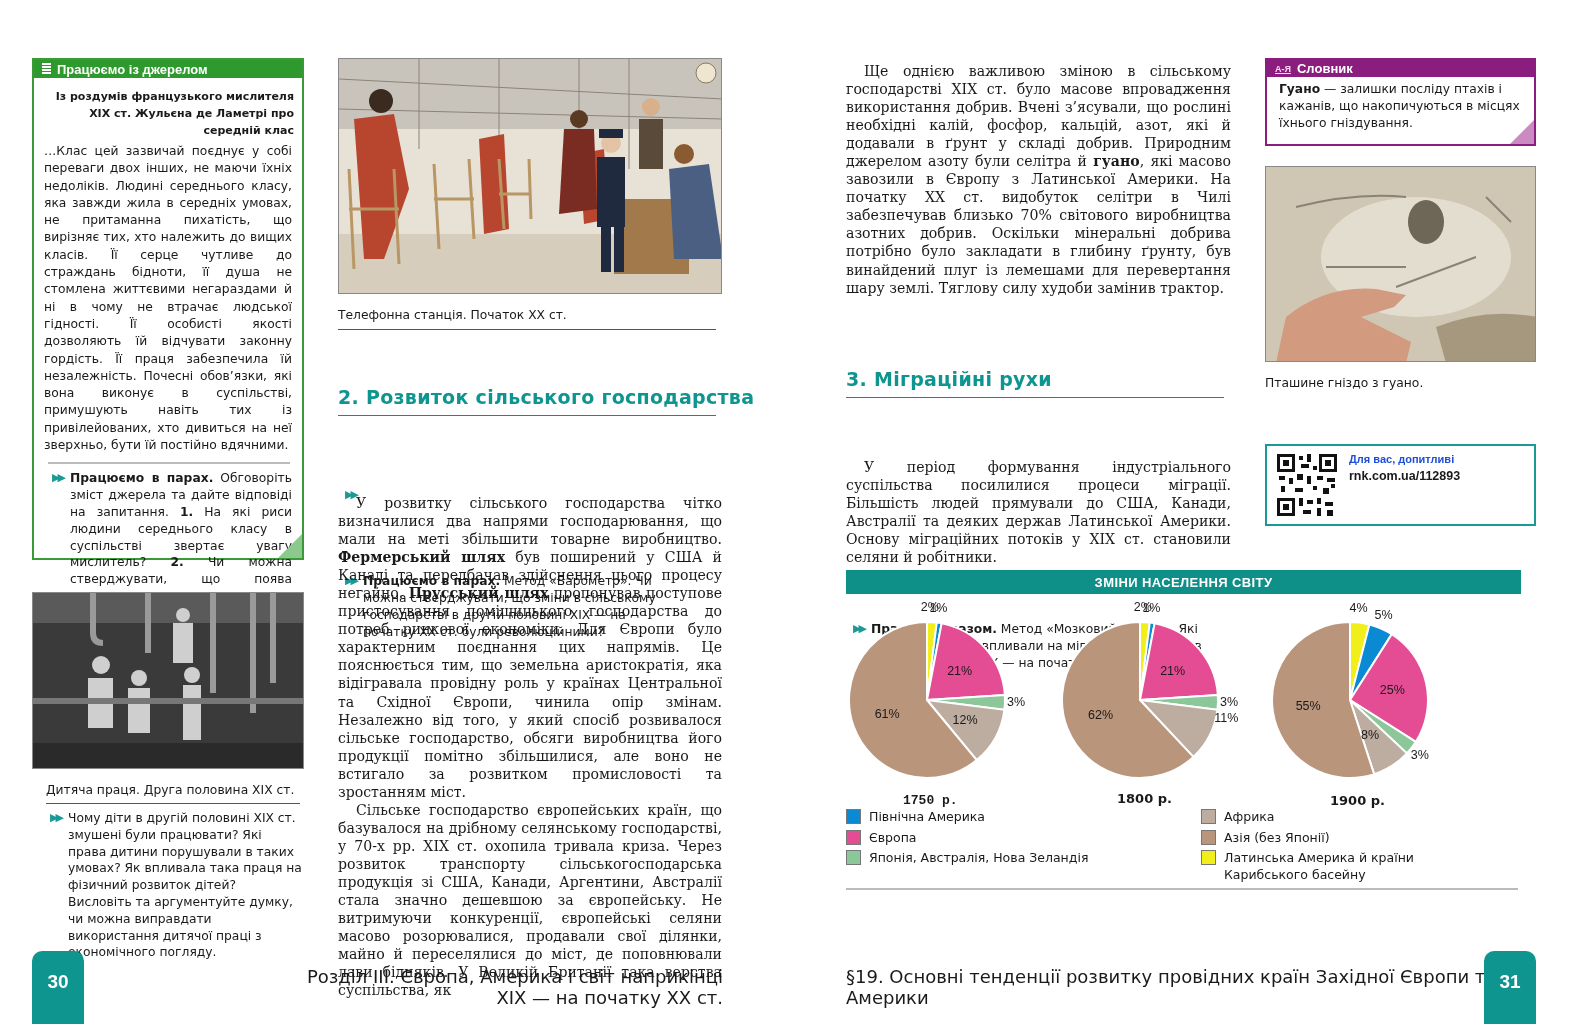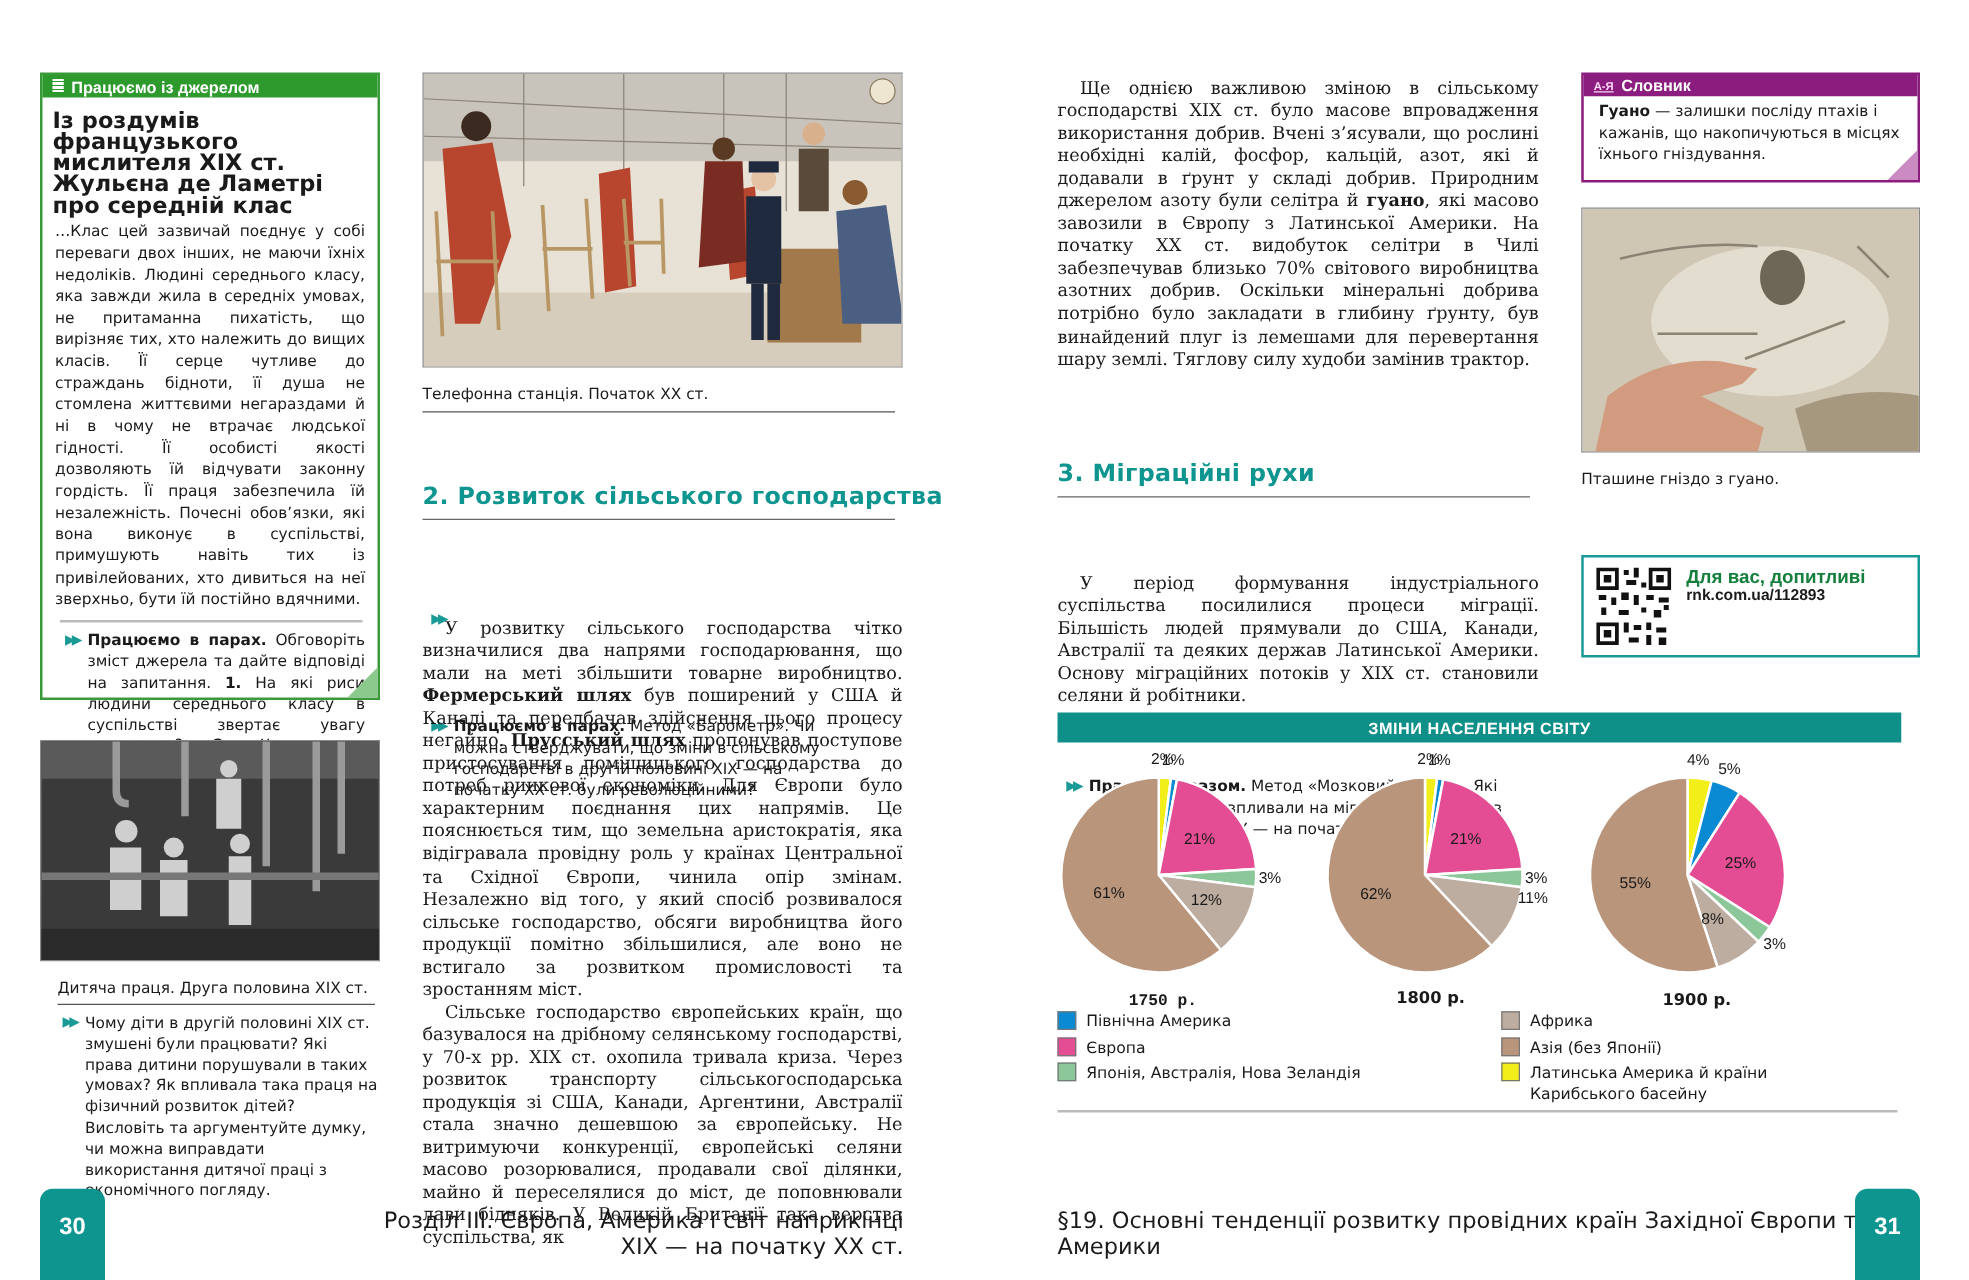--- a/index.html
+++ b/index.html
@@ -6,21 +6,21 @@
   html, body { width: 1575px; height: 1024px; background: #ffffff; overflow: hidden; }
   body { position: relative; font-family: "Liberation Sans", sans-serif; color: #1a1a1a; }
   .abs { position: absolute; }
   .sans { font-family: "DejaVu Sans", "Liberation Sans", sans-serif; }
   .serif { font-family: "DejaVu Serif", "Liberation Serif", serif; }
 
   
   .src-box { left: 32px; top: 58px; width: 272px; height: 502px; border: 2px solid #3a9a3a; background: #fff; }
   .src-head { height: 18px; background: #2e9a2e; color: #fff; font-weight: bold; font-size: 13px; display: flex; align-items: center; padding-left: 8px; gap: 6px; }
   .src-head .doc-icon { width: 9px; height: 12px; background: repeating-linear-gradient(#fff 0 2px, #2e9a2e 2px 3px); display: inline-block; }
-  .src-title { text-align: left; font-weight: bold; font-size: 18px; line-height: 17px; margin: 10px 8px 4px; }
+  .src-title { text-align: right; font-weight: bold; font-size: 11px; line-height: 17px; margin: 10px 8px 4px; }
   .src-text { font-size: 12.3px; line-height: 17.3px; padding: 0 10px 0 10px; text-align: justify; }
   .src-hr { margin: 8px 12px 6px 14px; border-top: 2px solid #bbb; }
   .task { font-size: 12.3px; line-height: 16.8px; position: relative; padding-left: 36px; padding-right: 10px; text-align: justify; }
   .task .arr { position: absolute; left: 18px; top: 0; color: #1a9a96; font-size: 11px; letter-spacing: -3px; }
   .corner-green { position: absolute; right: 0; bottom: 0; width: 0; height: 0; border-left: 24px solid transparent; border-bottom: 24px solid #8cc98c; }
 
   .photo { border: 1px solid #888; overflow: hidden; }
   .caption { font-size: 12.3px; line-height: 16px; }
   .cap-hr { border-top: 1px solid #555; }
 
@@ -243,21 +243,21 @@
         <rect x="54" y="30" width="4" height="4"></rect>
       <rect x="22" y="44" width="4" height="8"></rect>
         <rect x="30" y="46" width="6" height="4"></rect>
         <rect x="40" y="44" width="4" height="6"></rect>
         <rect x="48" y="48" width="8" height="4"></rect>
         <rect x="26" y="56" width="8" height="4"></rect>
         <rect x="40" y="54" width="4" height="8"></rect>
         <rect x="50" y="56" width="6" height="6"></rect>
     </g>
   </svg>
-  <div class="abs" style="left:82px; top:7px; color:#15803d; font-weight:bold; font-size:15px;">Для вас, допитливі</div>
+  <div class="abs" style="left:82px; top:7px; color:#1d4ed8; font-weight:bold; font-size:11px;">Для вас, допитливі</div>
   <div class="abs" style="left:82px; top:23px; font-weight:bold; font-size:12.5px;">rnk.com.ua/112893</div>
 </div>
 
 <div class="abs chart-bar">ЗМІНИ НАСЕЛЕННЯ СВІТУ</div>
 
 <svg class="abs" style="left:840px; top:600px;" width="680" height="200">
   <g id="pies">
       <path d="M87,100 L87,22 A78,78 0 0 1 96.77599221801573,22.615053297470723 Z" fill="#f2ee1a" stroke="#fff" stroke-width="2"></path>
       <path d="M87,100 L96.77599221801573,22.615053297470723 A78,78 0 0 1 101.61574253768653,23.381594443162285 Z" fill="#0a8ad2" stroke="#fff" stroke-width="2"></path>
       <path d="M87,100 L101.61574253768653,23.381594443162285 A78,78 0 0 1 164.8460848174052,95.10233947671355 Z" fill="#e44d94" stroke="#fff" stroke-width="2"></path>

